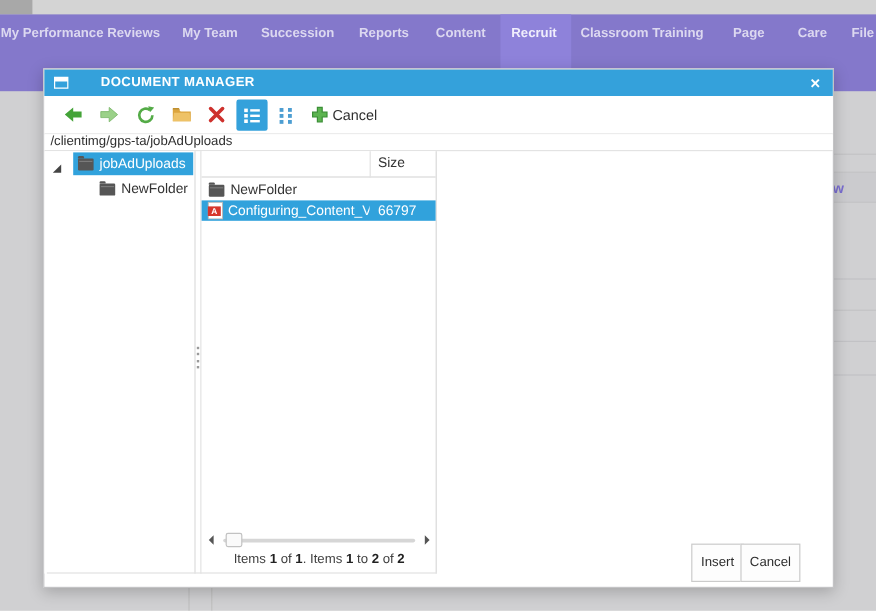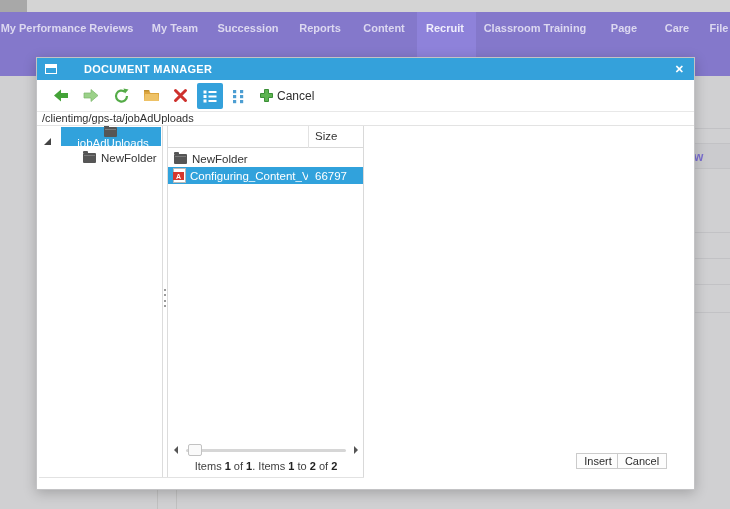--- a/index.html
+++ b/index.html
@@ -53,21 +53,21 @@
     position:absolute; left:0; top:54px; right:0; height:14px;
     border-bottom:1px solid #e3e3e3; font-size:11px; line-height:13px;
     color:#2f2f2f; padding-left:5px; background:#fff;
   }
 
   #dlg-body { position:absolute; left:0; top:68px; right:0; height:353px; }
 
   
   #tree-panel { position:absolute; left:0; top:0; width:125px; height:352px; background:#fff; overflow:hidden; }
   .tree-node { position:absolute; height:19px; display:flex; align-items:center; font-size:11.5px; cursor:pointer; }
-  #tree-root { left:24px; top:1px; width:100px; background:#31a2dc; color:#fff; padding-left:4px;flex-direction:column; }
+  #tree-root { left:24px; top:1px; width:100px; background:#31a2dc; color:#fff; padding-left:4px; }
   #tree-child { left:46px; top:22px; color:#333; }
   #tree-expander { position:absolute; left:6px; top:6px; cursor:pointer; }
   .folder-ico { display:inline-block; width:13px; height:10px; background:#565656; border-radius:1px; position:relative; margin-right:5px; flex:none; }
   .folder-ico::before { content:""; position:absolute; left:0; top:-2px; width:5px; height:2px; background:#565656; border-radius:1px 1px 0 0; }
   .folder-ico::after { content:""; position:absolute; left:1px; top:2px; right:1px; height:1px; background:#7b7b7b; }
 
   
   .split-line { position:absolute; top:0; width:1px; height:352px; background:#dcdcdc; }
   #splitter-grip { position:absolute; left:126px; top:163px; width:4px; height:18px; cursor:col-resize;
     display:flex; flex-direction:column; justify-content:space-between; align-items:center; }
@@ -94,21 +94,21 @@
   #hs-left { left:0; border-right-color:#555; border-left:none; }
   #hs-right { right:0; border-left-color:#555; border-right:none; }
 
   #pager { position:absolute; left:0; top:334px; width:196px; text-align:center; font-size:11px; color:#3f3f3f; white-space:pre; }
   #pager .pn { font-weight:700; color:#222; }
 
   #panel-bottom-line { position:absolute; left:2px; top:351px; width:325px; height:1px; background:#e2e2e2; }
 
   
   .dlg-btn {
-    position:absolute; top:327px; height:16px; background:#fdfdfd;
+    position:absolute; top:327px; height:32px; background:#fdfdfd;
     border:1px solid #cbcbcb; font-size:11px; color:#2e2e2e;
     font-family:"Liberation Sans", sans-serif;
     display:flex; align-items:center; justify-content:center; cursor:pointer;
   }
   #btn-insert { left:539px; width:44px; }
   #btn-cancel { left:580px; width:50px; }
 </style>
 </head>
 <body>
 

